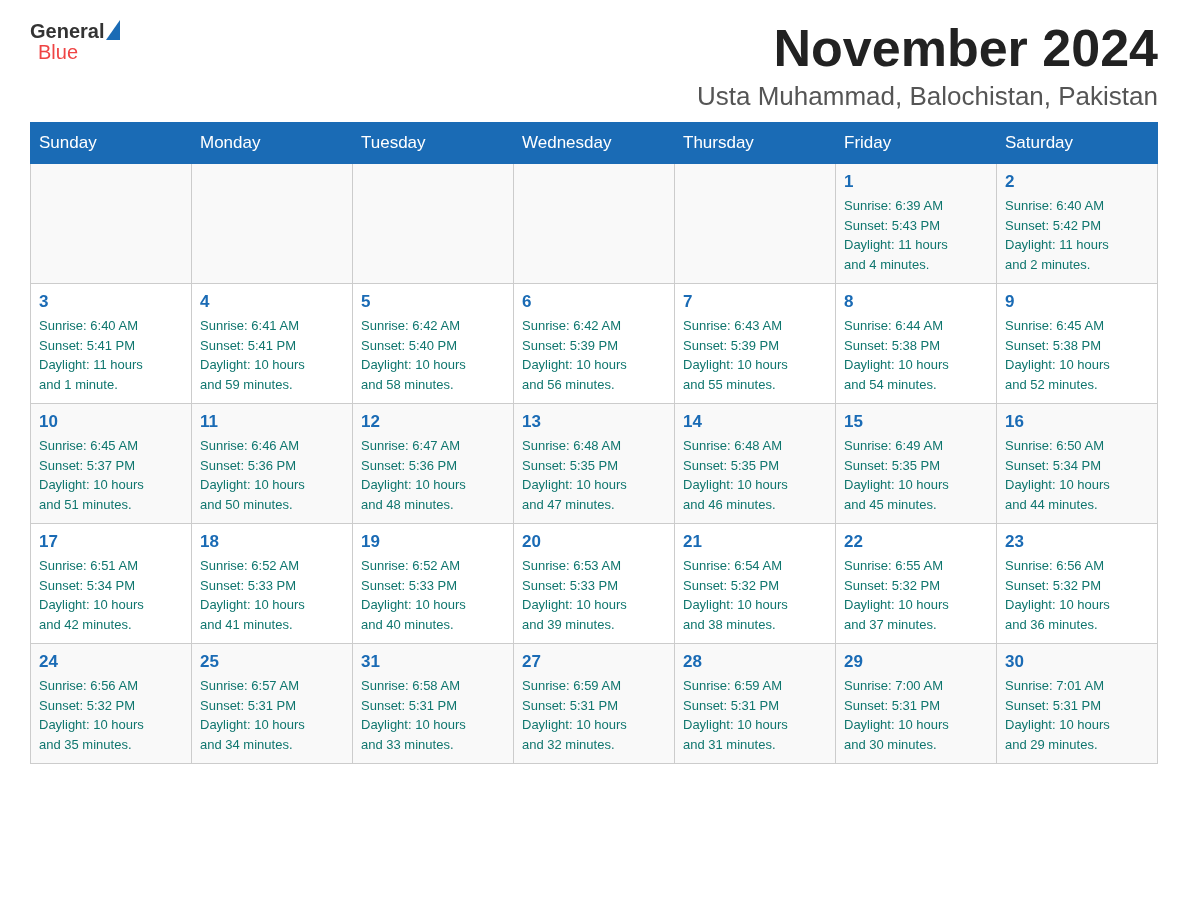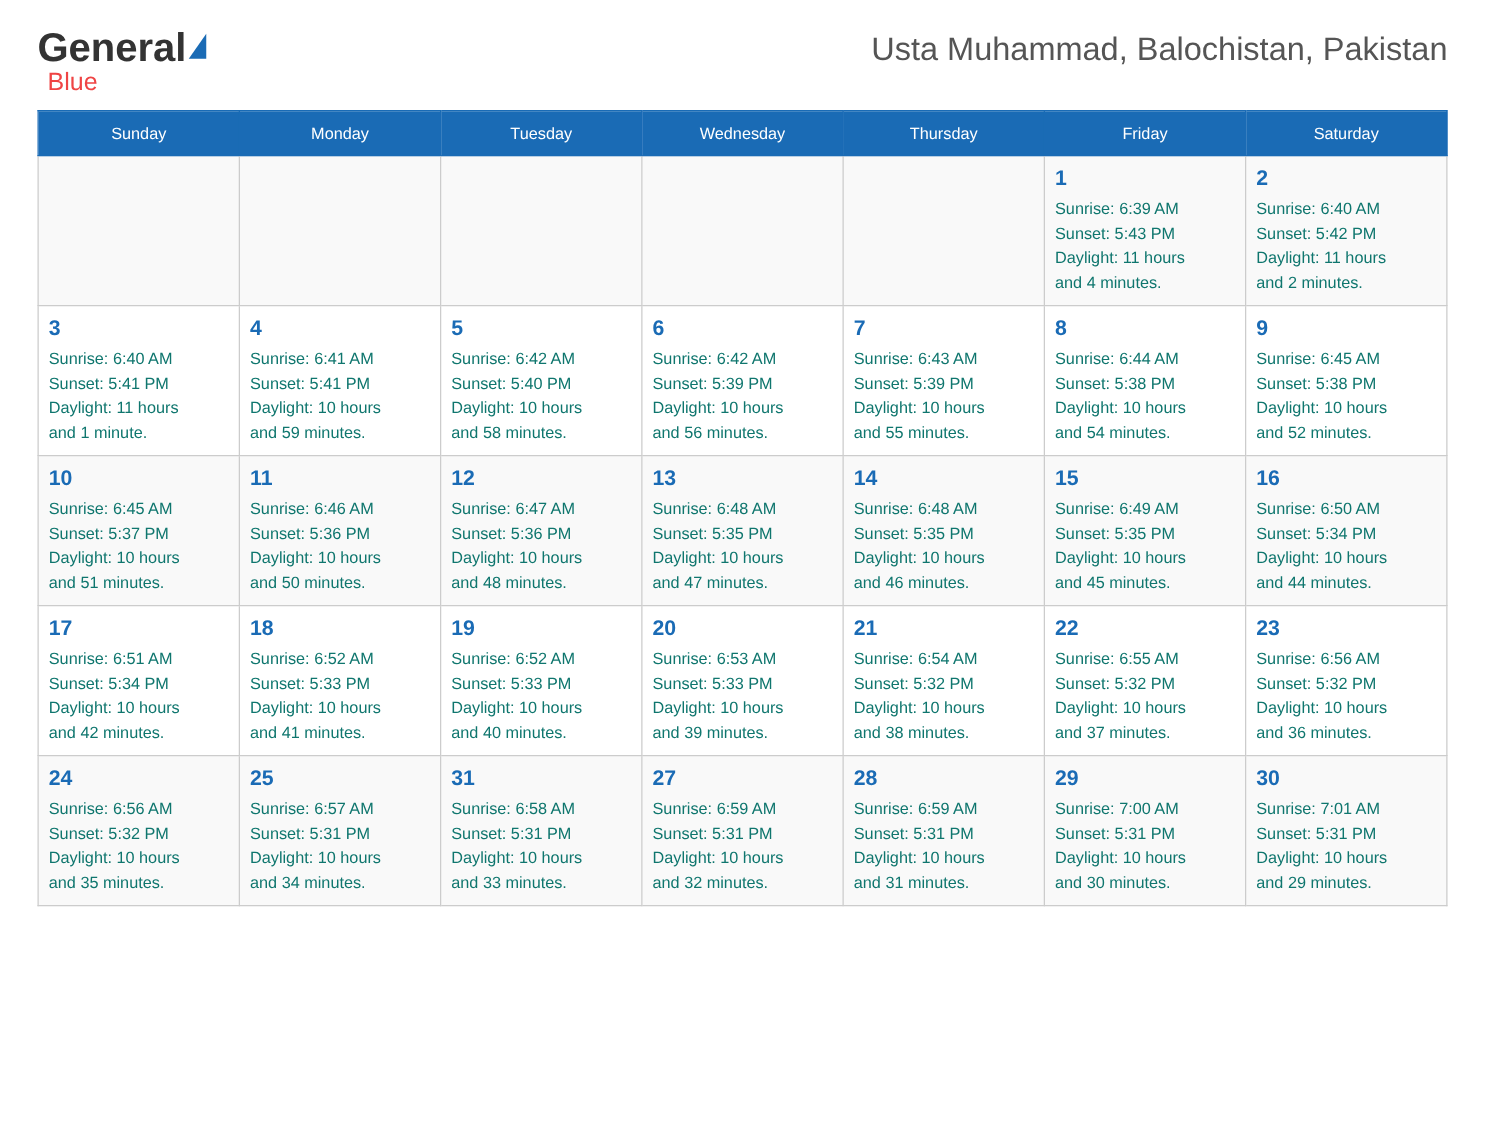--- a/index.html
+++ b/index.html
@@ -17,21 +17,21 @@
       margin-bottom: 10px;
     }
     .logo-area {
       display: flex;
       flex-direction: column;
       align-items: flex-start;
     }
     .logo-text {
       display: flex;
       align-items: center;
-      font-size: 32px;
+      font-size: 20px;
       font-weight: bold;
       color: #333;
     }
     .logo-general { color: #333; }
     .logo-triangle {
       display: inline-block;
       width: 0;
       height: 0;
       border-left: 14px solid transparent;
       border-bottom: 20px solid #1a6bb5;
@@ -67,23 +67,23 @@
     .calendar-table {
       width: 100%;
       border-collapse: collapse;
       margin-top: 10px;
       table-layout: fixed;
     }
     .calendar-table th {
       background-color: #1a6bb5;
       color: #fff;
       padding: 10px 8px;
-      font-size: 13px;
+      font-size: 17px;
       font-weight: normal;
-      text-align: center;
+      text-align: left;
       border: 1px solid #1a6bb5;
     }
     .calendar-table td {
       vertical-align: top;
       padding: 8px 8px;
       border: 1px solid #ccc;
       height: 120px;
       font-size: 13px;
       color: #333;
     }
@@ -120,20 +120,21 @@
   <div class="logo-area">
     <div class="logo-text">
       <span class="logo-general">General</span>
       <span class="logo-triangle"></span>
     </div>
     <div class="logo-row2">
       <span class="logo-blue">Blue</span>
     </div>
   </div>
   <div class="title-area">
+    <div class="month-title">November 2024</div>
     <div class="location-subtitle">Usta Muhammad, Balochistan, Pakistan</div>
   </div>
 </div>
 
 <table class="calendar-table">
   <thead>
     <tr>
     <th>Sunday</th>
         <th>Monday</th>
         <th>Tuesday</th>

